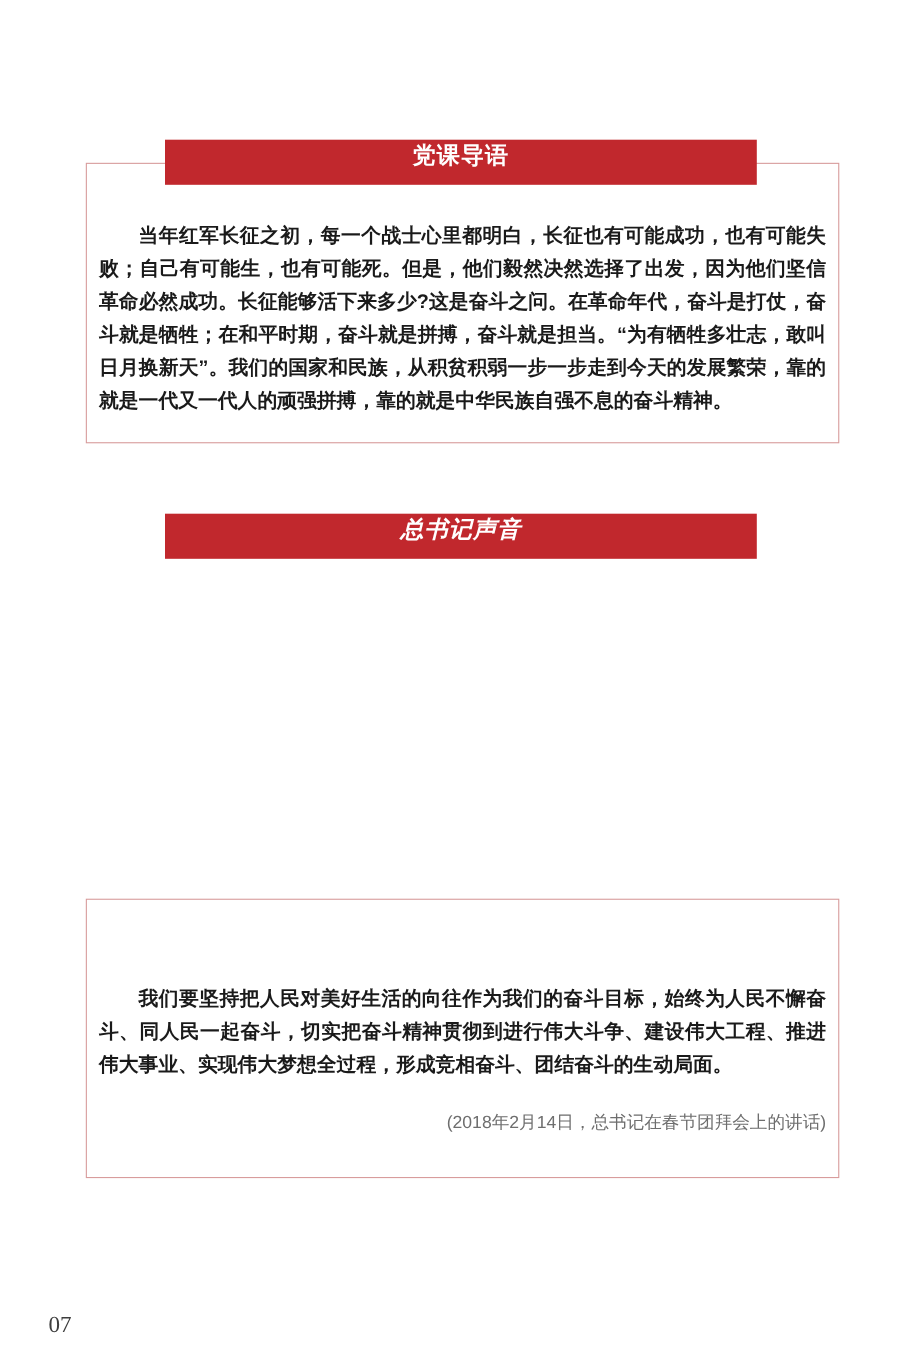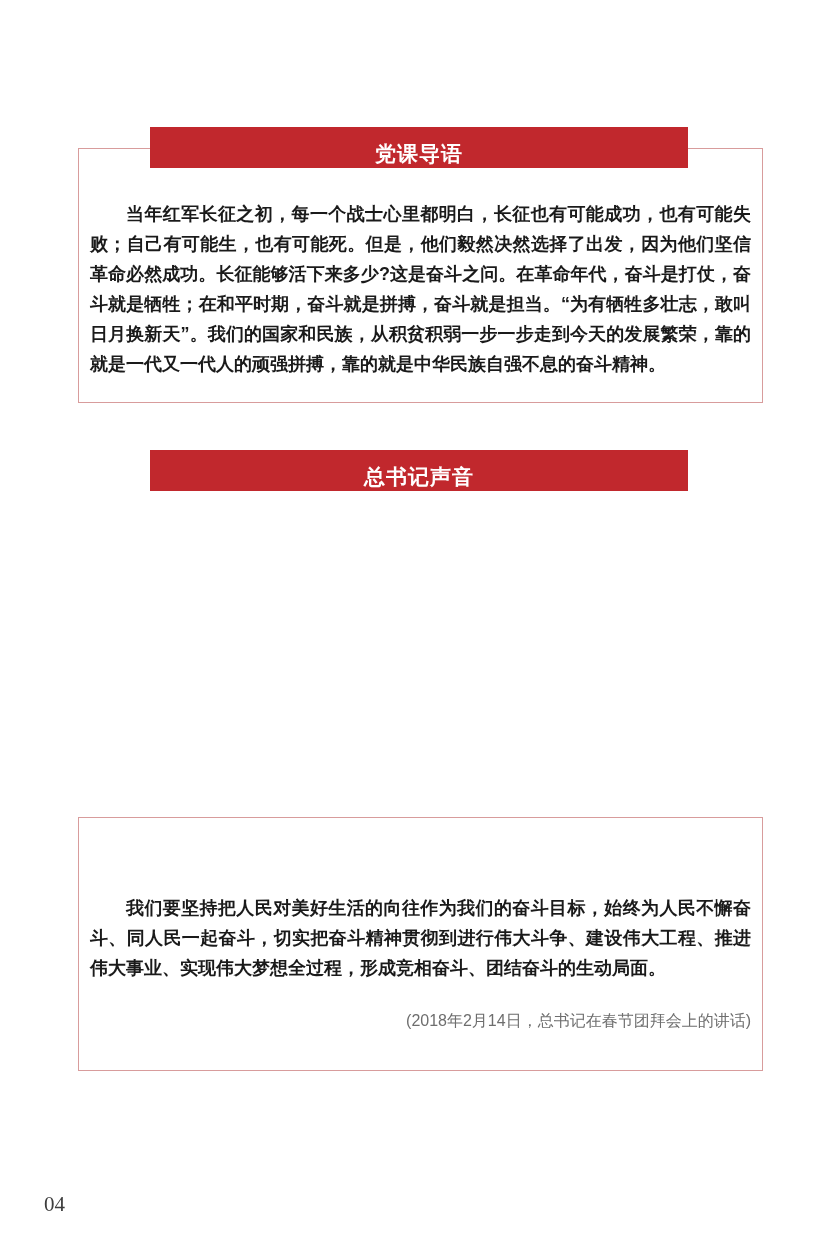--- a/index.html
+++ b/index.html
@@ -21,21 +21,21 @@
     font-family:"Liberation Sans","DejaVu Sans",sans-serif;
   }
   .banner{
     position:absolute;
     left:150px;
     width:538px;
     height:41px;
     background:var(--banner-red);
     color:var(--banner-text);
     display:flex;
-    align-items:flex-end;
+    align-items:flex-start;
     justify-content:center;
     font-size:21px;
     font-weight:700;
     letter-spacing:1px;
     z-index:2;
   }
   .box{
     position:absolute;
     left:78px;
     width:685px;
@@ -49,21 +49,21 @@
     line-height:30px;
     font-weight:700;
     color:var(--body-text);
     text-align:justify;
     text-indent:2em;
   }
   
   .banner-1{top:127px;}
   .box-1{top:148px;height:255px;padding-top:50px;}
   
-  .banner-2{top:450px;}
+  .banner-2{top:467px;font-style:italic;}
   .box-2{top:488px;height:255px;padding-top:86px;}
   
   .banner-3{top:797px;}
   .box-3{top:817px;height:254px;padding-top:75px;}
   .attribution{
     margin-top:26px;
     font-size:16px;
     line-height:24px;
     font-weight:400;
     color:var(--muted-text);
@@ -93,15 +93,15 @@
 
   <div class="banner banner-2">
     <span>总书记声音</span>
   </div>
 
   <div class="box box-3">
     <p class="body-text">我们要坚持把人民对美好生活的向往作为我们的奋斗目标，始终为人民不懈奋斗、同人民一起奋斗，切实把奋斗精神贯彻到进行伟大斗争、建设伟大工程、推进伟大事业、实现伟大梦想全过程，形成竞相奋斗、团结奋斗的生动局面。</p>
     <p class="body-text attribution">(2018年2月14日，总书记在春节团拜会上的讲话)</p>
   </div>
 
-  <div class="pageno">04</div>
+  <div class="pageno">07</div>
 
 </div>
 
 </body></html>

